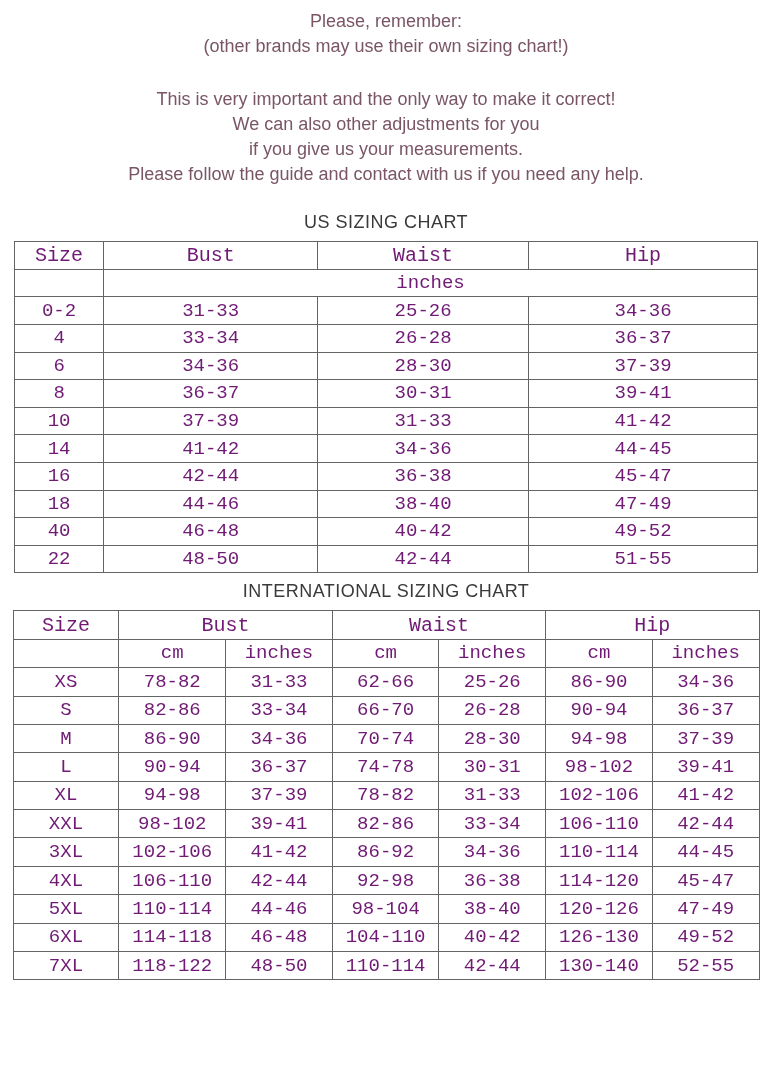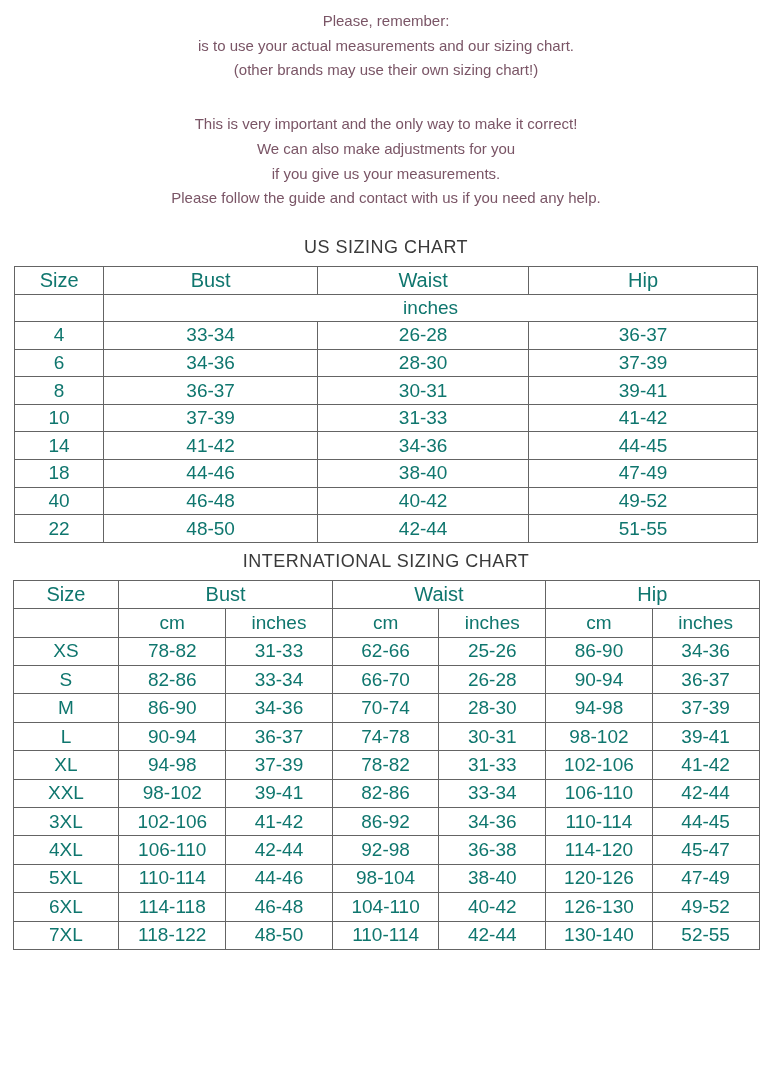--- a/index.html
+++ b/index.html
@@ -8,21 +8,21 @@
     width: 772px;
     height: 1080px;
     background: #ffffff;
     font-family: "Liberation Sans", sans-serif;
     overflow: hidden;
   }
   .intro {
     padding-top: 9px;
     text-align: center;
     color: #7a5566;
-    font-size: 15px;
+    font-size: 18px;
     line-height: 24.7px;
     font-weight: 400;
   }
   .intro-line { white-space: nowrap; }
   .para-gap { height: 29px; }
 
   .section-title {
     margin: 0;
     text-align: center;
     color: #3a3a3a;
@@ -30,21 +30,22 @@
     font-weight: 400;
     letter-spacing: 0.5px;
   }
   .us-title { margin-top: 26px; margin-bottom: 5px; }
   .intl-title { margin-bottom: 5px; }
 
   table {
     border-collapse: collapse;
     margin: 8px auto;
     table-layout: fixed;
-    color: #0f766e;
+    color: #701a75;
+    font-family: Liberation Mono, monospace;
   }
   th, td {
     border: 1px solid #646464;
     text-align: center;
     vertical-align: middle;
     font-weight: 400;
     padding: 0;
     overflow: hidden;
   }
   .us-table { width: 744px; }
@@ -52,25 +53,24 @@
   .us-table thead th { font-size: 20px; }
   .intl-table { width: 747px; }
   .intl-table th, .intl-table td { height: 28.4px; font-size: 19px; }
   .intl-table thead tr:first-child th { font-size: 20px; }
 </style>
 </head>
 <body>
 
 <div class="intro">
   <div class="intro-line">Please, remember:</div>
-  <div class="intro-line">is to use your actual measurements and our sizing chart.</div>
   <div class="intro-line">(other brands may use their own sizing chart!)</div>
   <div class="para-gap"></div>
   <div class="intro-line">This is very important and the only way to make it correct!</div>
-  <div class="intro-line">We can also make adjustments for you</div>
+  <div class="intro-line">We can also other adjustments for you</div>
   <div class="intro-line">if you give us your measurements.</div>
   <div class="intro-line">Please follow the guide and contact with us if you need any help.</div>
 </div>
 
 <h2 class="section-title us-title">US SIZING CHART</h2>
 
 <table class="us-table">
   <colgroup>
     <col style="width:12%">
       <col style="width:28.8%">
@@ -84,20 +84,26 @@
       <th>Waist</th>
       <th>Hip</th>
     </tr>
     <tr>
       <td></td>
       <td colspan="3">inches</td>
     </tr>
   </thead>
   <tbody>
     <tr>
+      <td>0-2</td>
+      <td>31-33</td>
+      <td>25-26</td>
+      <td>34-36</td>
+    </tr>
+    <tr>
       <td>4</td>
       <td>33-34</td>
       <td>26-28</td>
       <td>36-37</td>
     </tr>
     <tr>
       <td>6</td>
       <td>34-36</td>
       <td>28-30</td>
       <td>37-39</td>
@@ -112,20 +118,26 @@
       <td>10</td>
       <td>37-39</td>
       <td>31-33</td>
       <td>41-42</td>
     </tr>
     <tr>
       <td>14</td>
       <td>41-42</td>
       <td>34-36</td>
       <td>44-45</td>
+    </tr>
+    <tr>
+      <td>16</td>
+      <td>42-44</td>
+      <td>36-38</td>
+      <td>45-47</td>
     </tr>
     <tr>
       <td>18</td>
       <td>44-46</td>
       <td>38-40</td>
       <td>47-49</td>
     </tr>
     <tr>
       <td>40</td>
       <td>46-48</td>

